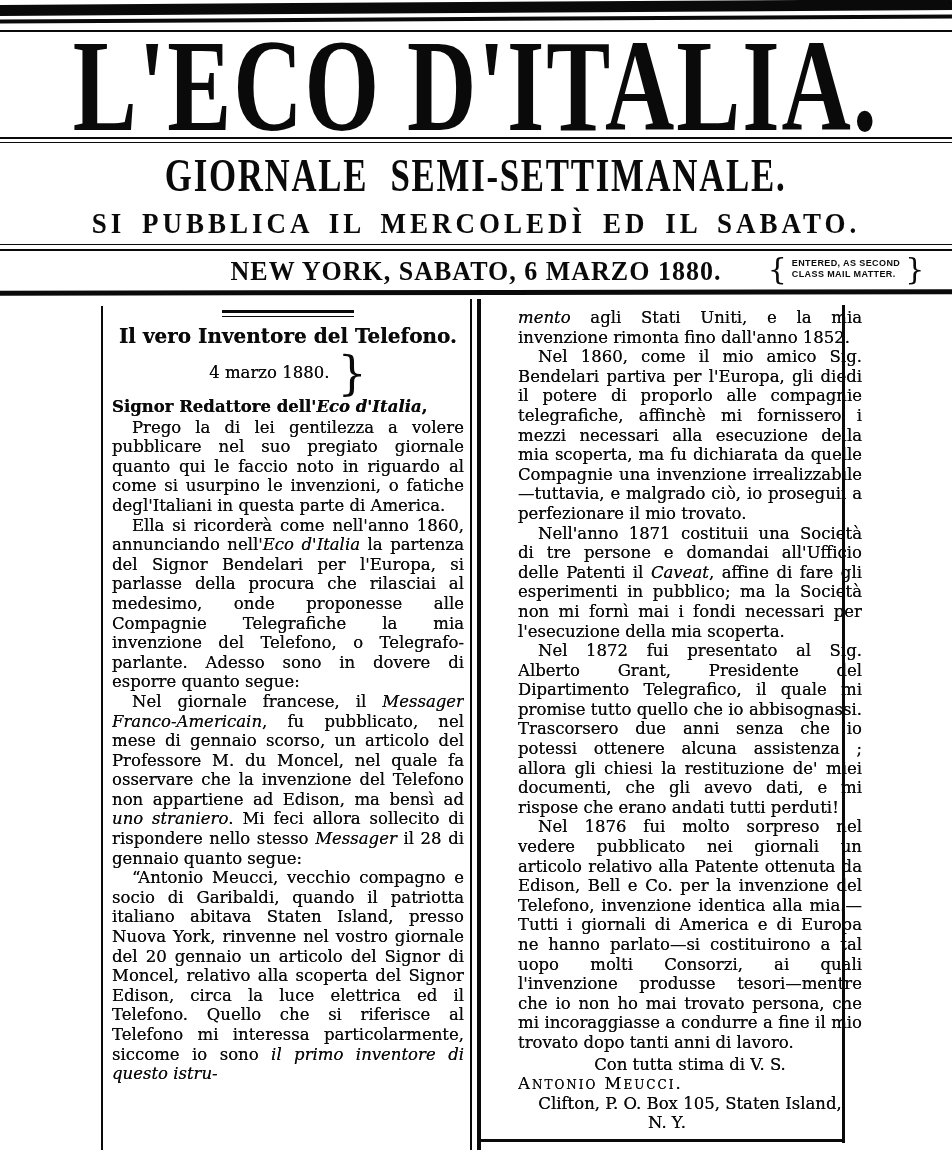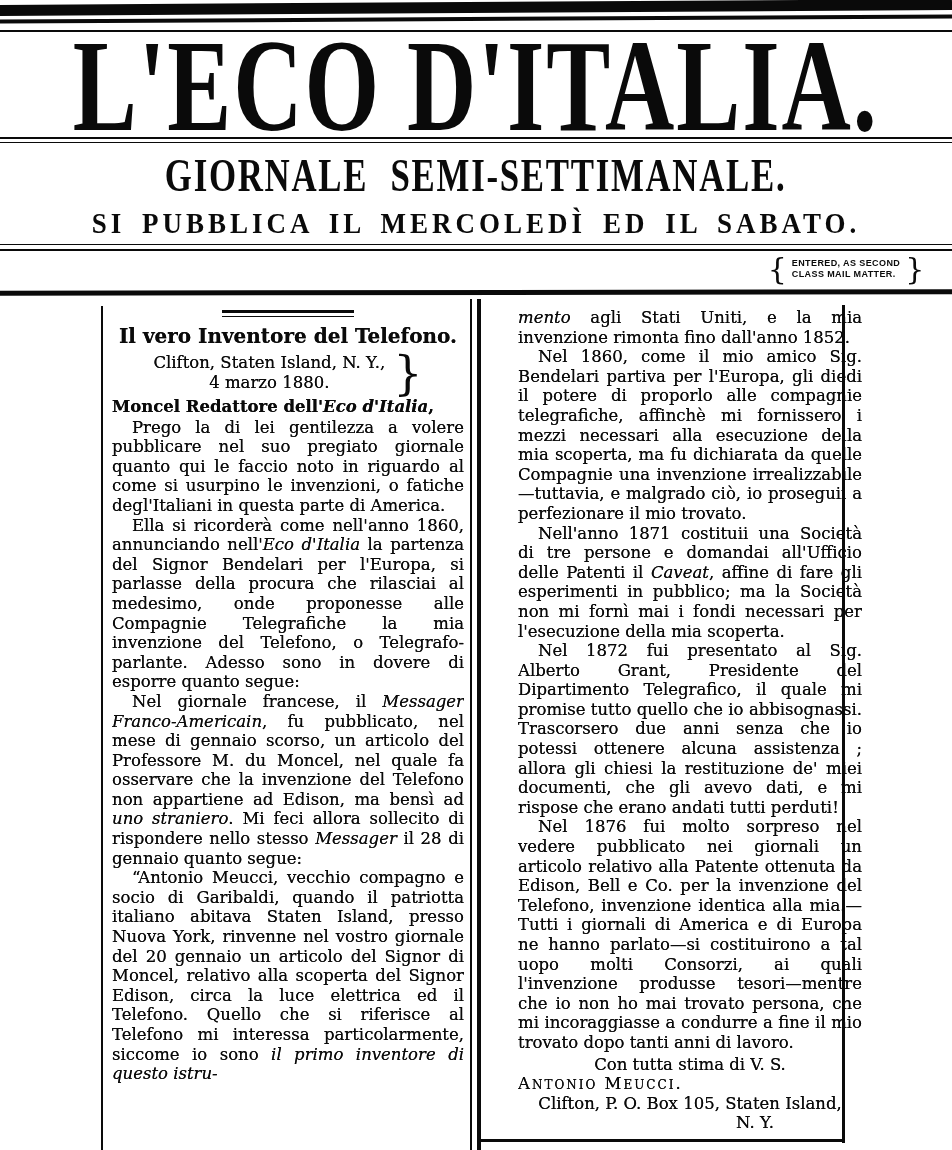--- a/index.html
+++ b/index.html
@@ -93,21 +93,21 @@
   .lh-date { }
   .lh-brace { font-size:46px; line-height:40px; font-weight:normal;
     text-shadow:none; }
 
   .salutation { font-weight:bold; text-indent:0; margin-bottom:1px; }
 
   .closing   { text-align:center; text-indent:0; margin-top:2px; }
   .signature { text-indent:0; font-variant:small-caps;
     letter-spacing:2px; margin-right:60px; }
   .address-1 { text-align:center; text-indent:0; }
-  .address-2 { text-align:center; text-indent:0; padding-left:130px; }
+  .address-2 { text-indent:0; padding-left:130px; }
 </style>
 </head>
 <body>
 
 <div class="page">
 
   <div class="ink bar-top-1"></div>
   <div class="ink bar-top-2"></div>
   <div class="ink bar-top-3"></div>
 
@@ -120,20 +120,23 @@
   <div class="subtitle-row">
     <div class="subtitle">GIORNALE SEMI-SETTIMANALE.</div>
   </div>
   <div class="schedule-row">
     <div class="schedule">SI PUBBLICA IL MERCOLEDÌ ED IL SABATO.</div>
   </div>
 
   <div class="ink rule-above-date-1"></div>
   <div class="ink rule-above-date-2"></div>
 
+  <div class="dateline-row">
+    <div class="dateline">NEW YORK, SABATO, 6 MARZO 1880.</div>
+  </div>
 
   <div class="entered-note">
     <span class="note-brace">{</span>
     <span class="note-lines">
       <div class="note-line">ENTERED, AS SECOND</div>
       <div class="note-line">CLASS MAIL MATTER.</div>
     </span>
     <span class="note-brace">}</span>
   </div>
 
@@ -148,27 +151,26 @@
   <div class="col col-left">
     <div class="section-divider">
       <div class="sd-thick"></div>
       <div class="sd-thin"></div>
     </div>
     <h2 class="article-title">Il vero Inventore del Telefono.</h2>
 
 
     <div class="letter-head">
       <div class="lh-lines">
-        <div class="lh-place">Clifton, Staten Island, N. Y.,</div>
         <div class="lh-date">4 marzo 1880.</div>
       </div>
       <div class="lh-brace">}</div>
     </div>
 
-    <p class="salutation"><span>Moncel Redattore dell'</span><span class="it">Eco d'Italia</span><span>,</span></p>
+    <p class="salutation"><span>Signor Redattore dell'</span><span class="it">Eco d'Italia</span><span>,</span></p>
 
     <p class="body-par"><span>Prego la di lei gentilezza a volere pubblicare nel suo pregiato giornale quanto qui le faccio noto in riguardo al come si usurpino le invenzioni, o fatiche degl'Italiani in questa parte di America.</span></p>
     <p class="body-par"><span>Ella si ricorderà come nell'anno 1860, annunciando nell'</span><span class="it">Eco d'Italia</span><span> la partenza del Signor Bendelari per l'Europa, si parlasse della procura che rilasciai al medesimo, onde proponesse alle Compagnie Telegrafiche la mia invenzione del Telefono, o Telegrafo-parlante.  Adesso sono in dovere di esporre quanto segue:</span></p>
     <p class="body-par"><span>Nel giornale francese, il </span><span class="it">Messager Franco-Americain</span><span>, fu pubblicato, nel mese di gennaio scorso, un articolo del Professore M. du Moncel, nel quale fa osservare che la invenzione del Telefono non appartiene ad Edison, ma bensì ad </span><span class="it">uno straniero</span><span>.  Mi feci allora sollecito di rispondere nello stesso </span><span class="it">Messager</span><span> il 28 di gennaio quanto segue:</span></p>
     <p class="body-par"><span>“Antonio Meucci, vecchio compagno e socio di Garibaldi, quando il patriotta italiano abitava Staten Island, presso Nuova York, rinvenne nel vostro giornale del 20 gennaio un articolo del Signor di Moncel, relativo alla scoperta del Signor Edison, circa la luce elettrica ed il Telefono.  Quello che si riferisce al Telefono mi interessa particolarmente, siccome io sono </span><span class="it">il primo inventore di questo istru-</span></p>
   </div>
 
   <div class="col col-right">
     <p class="body-par no-indent"><span class="it">mento</span><span> agli Stati Uniti, e la mia invenzione rimonta fino dall'anno 1852.</span></p>
     <p class="body-par"><span>Nel 1860, come il mio amico Sig. Bendelari partiva per l'Europa, gli diedi il potere di proporlo alle compagnie telegrafiche, affinchè mi fornissero i mezzi necessari alla esecuzione della mia scoperta, ma fu dichiarata da quelle Compagnie una invenzione irrealizzabile—tuttavia, e malgrado ciò, io proseguii a perfezionare il mio trovato.</span></p>

